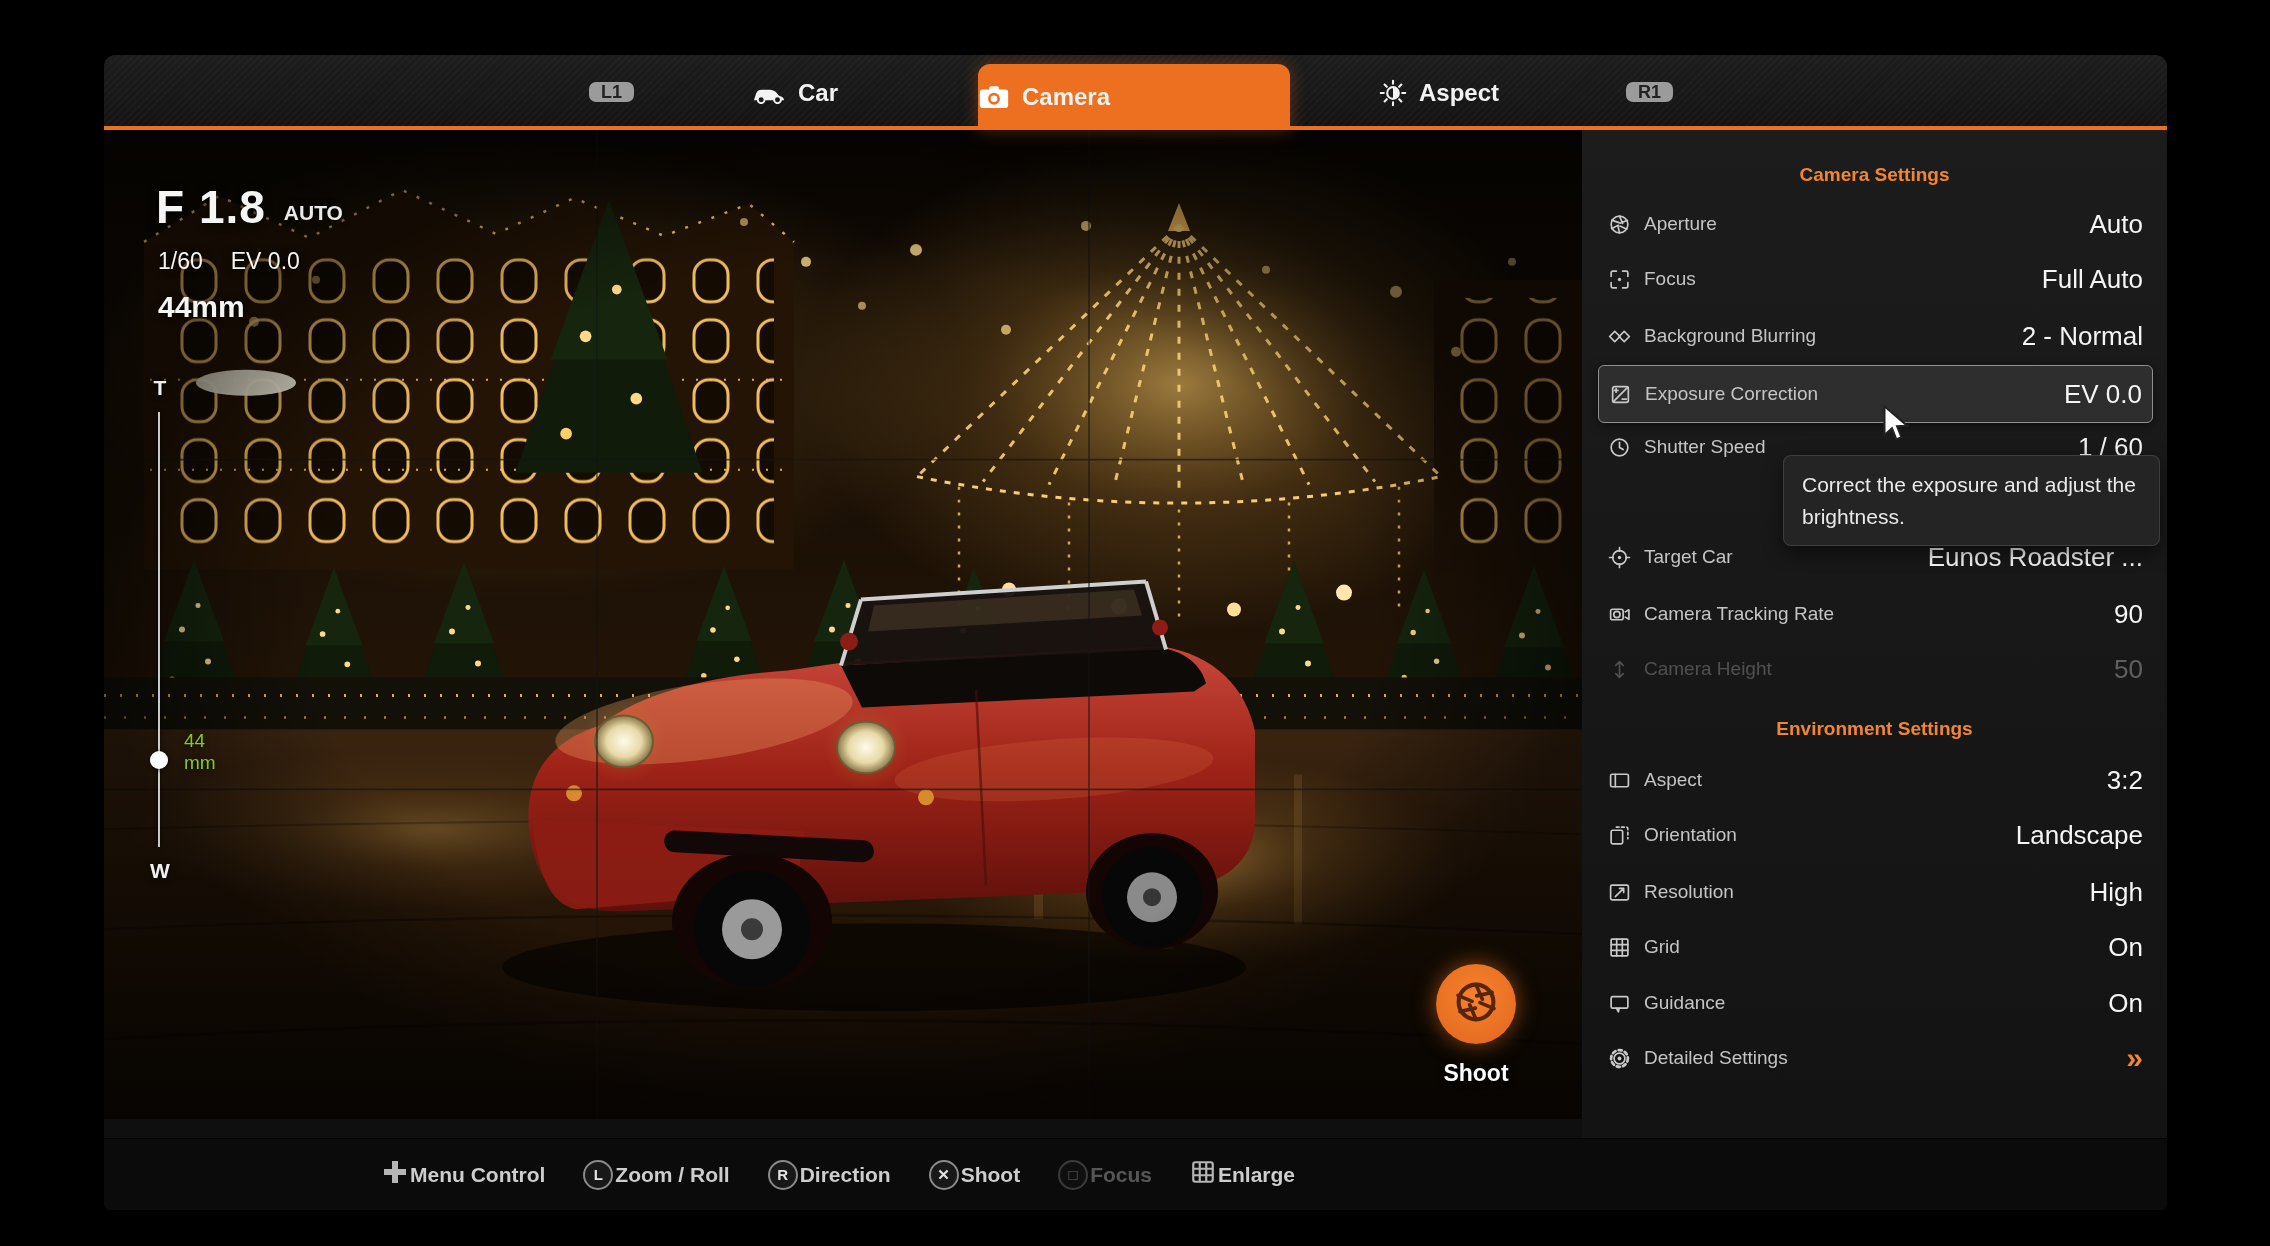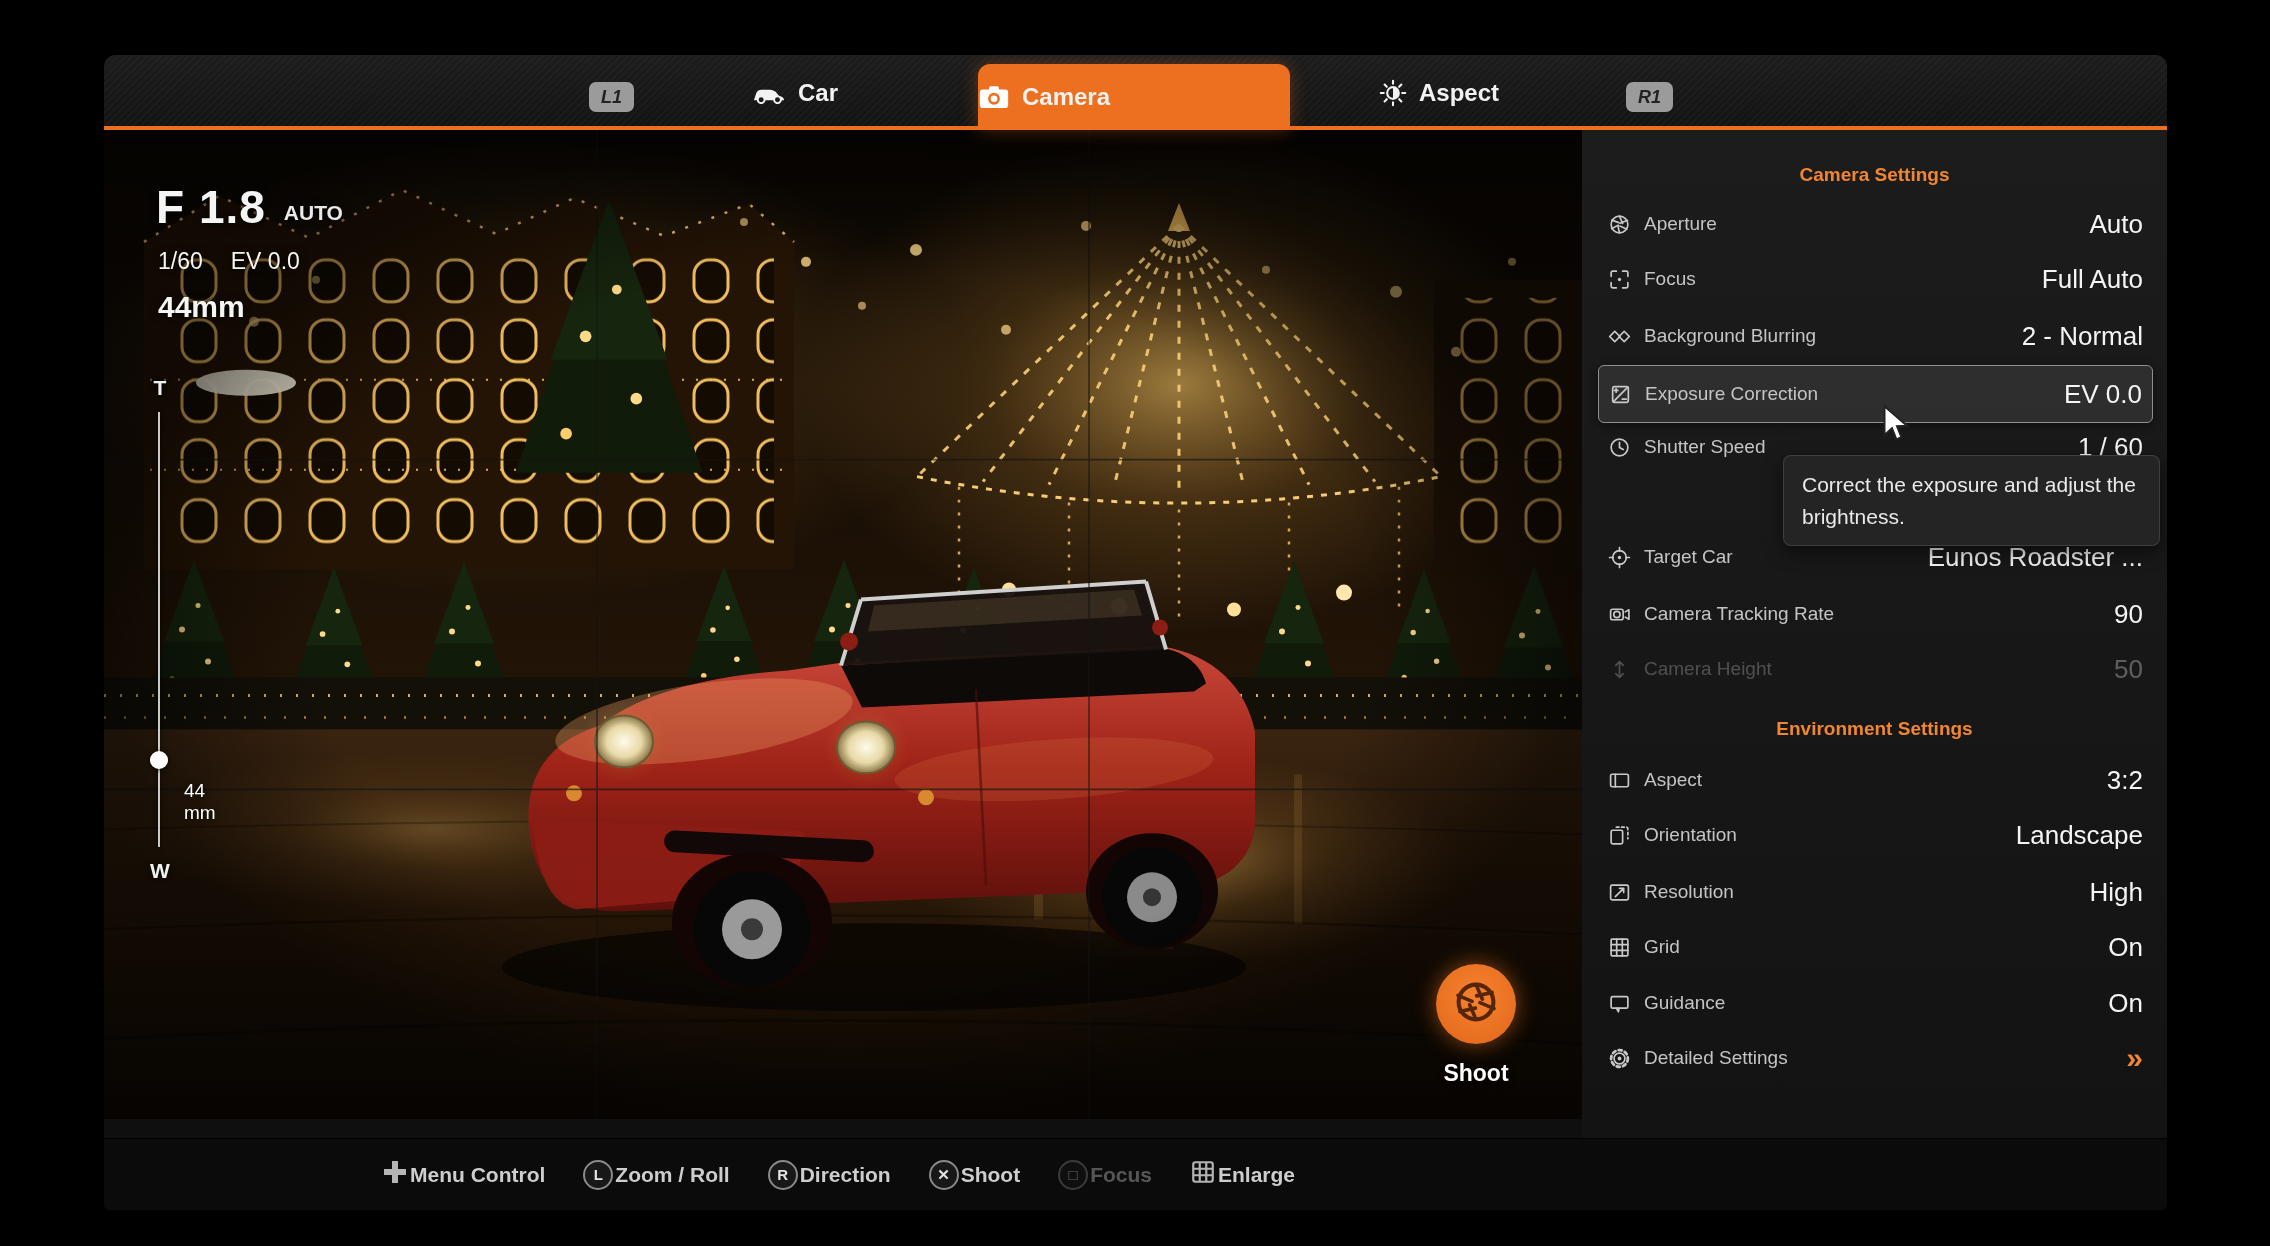--- a/index.html
+++ b/index.html
@@ -5,43 +5,43 @@
   html,body{margin:0;padding:0;background:#000;}
   body{font-family:"Liberation Sans",sans-serif;-webkit-font-smoothing:antialiased;}
   #stage{position:relative;width:2270px;height:1246px;background:#000;overflow:hidden;}
   #screen{position:absolute;left:104px;top:55px;width:2063px;height:1155px;background:#0f0f0f;border-radius:12px 12px 6px 6px;overflow:hidden;}
 
   
   .header{position:absolute;left:0;top:0;right:0;height:75px;
     background:linear-gradient(#1c1c1c,#141414);
     background-image:repeating-linear-gradient(135deg,rgba(255,255,255,.025) 0 2px,rgba(0,0,0,0) 2px 5px),linear-gradient(#1d1d1d,#131313);}
   .accent-line{position:absolute;left:0;top:71px;right:0;height:4px;background:#ec701f;z-index:2;}
-  .badge{position:absolute;top:27px;height:30px;padding:0 12px;background:#9b9b9b;border-radius:7px;
-    color:#222;font-size:18px;font-weight:bold;display:flex;align-items:center;justify-content:center;z-index:3;font-style:italic;}
+  .badge{position:absolute;top:27px;height:20px;padding:0 12px;background:#9b9b9b;border-radius:7px;
+    color:#222;font-size:18px;font-weight:bold;display:flex;align-items:center;justify-content:center;z-index:3;}
   .tab{position:absolute;top:0;height:75px;display:flex;align-items:center;gap:12px;
     color:#f2f2f2;font-size:24px;font-weight:bold;z-index:3;}
   .tab svg{display:block;}
   .tab-active{top:9px;height:66px;background:#ec701f;border-radius:12px 12px 0 0;box-shadow:0 0 18px rgba(236,112,31,.35);}
 
   
   .photo{position:absolute;left:0;top:75px;width:1478px;height:989px;background:#120b05;overflow:hidden;}
   .photo svg.scene{position:absolute;left:0;top:0;width:100%;height:100%;}
 
   .vf{position:absolute;color:#f5f5f5;text-shadow:0 1px 8px rgba(0,0,0,.85);z-index:4;}
   .vf-aperture{left:52px;top:54px;display:flex;align-items:flex-end;gap:18px;}
   .vf-aperture .big{font-size:46px;font-weight:bold;letter-spacing:1px;line-height:1;}
   .vf-aperture .mode{font-size:21px;font-weight:bold;color:#e9e9e9;padding-bottom:5px;}
   .vf-line2{left:54px;top:118px;font-size:23px;display:flex;gap:28px;}
   .vf-focal{left:54px;top:160px;font-size:30px;font-weight:bold;}
 
   .zoom-slider{position:absolute;left:0;top:0;z-index:4;}
   .zs-label{position:absolute;width:26px;text-align:center;color:#f0f0f0;font-size:21px;font-weight:bold;text-shadow:0 1px 6px rgba(0,0,0,.9);}
   .zs-track{position:absolute;left:54px;top:282px;width:2px;height:435px;background:rgba(255,255,255,.78);box-shadow:0 0 4px rgba(0,0,0,.8);}
   .zs-dot{position:absolute;left:46px;top:621px;width:18px;height:18px;border-radius:50%;background:#fff;box-shadow:0 1px 5px rgba(0,0,0,.8);}
-  .zs-value{position:absolute;left:80px;top:650px;color:#ffffff;font-size:19px;text-shadow:0 1px 6px rgba(0,0,0,.9);}
+  .zs-value{position:absolute;left:80px;top:600px;color:#84cc16;font-size:19px;text-shadow:0 1px 6px rgba(0,0,0,.9);}
 
   .shoot-btn{position:absolute;left:1332px;top:834px;width:80px;height:80px;border-radius:50%;
     background:radial-gradient(circle at 50% 40%,#f58230,#e2661a);box-shadow:0 0 22px rgba(240,120,30,.55);z-index:4;
     display:flex;align-items:center;justify-content:center;}
   .shoot-label{position:absolute;left:1302px;top:930px;width:140px;text-align:center;color:#fff;
     font-size:23px;font-weight:bold;text-shadow:0 2px 6px rgba(0,0,0,.9);z-index:4;}
 
   
   .panel{position:absolute;left:1478px;top:75px;width:585px;height:1009px;
     background:linear-gradient(#1c1c1c,#131313);}

